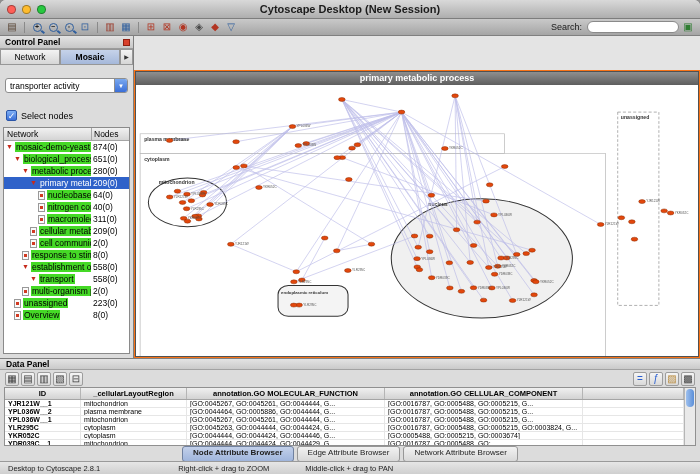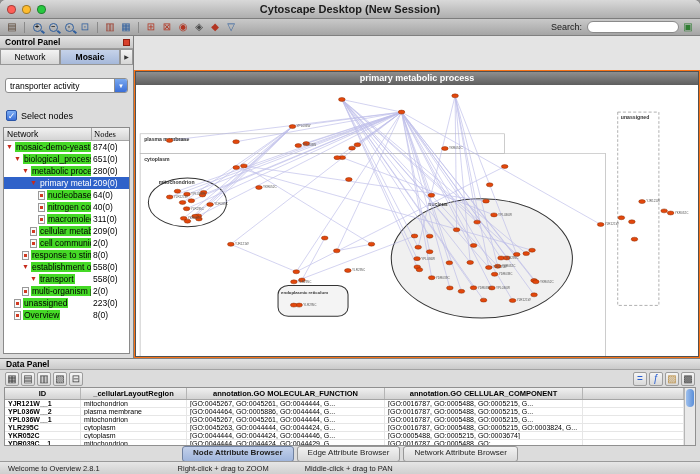--- a/index.html
+++ b/index.html
@@ -60,21 +60,21 @@
   .cp-check { display:flex; align-items:center; gap:4px; padding:4px 6px; font-size:9px; }
   .checkbox { width:11px; height:11px; border-radius:2px; border:1px solid #2a55a8;
               background:linear-gradient(#7fb0f6,#3a6fd8); color:#fff; font-size:9px;
               line-height:10px; text-align:center; }
   .checkbox::after { content:"✓"; }
   .tree { flex:1; margin:2px 3px 4px 3px; background:#fff; border:1px solid #8a8a8a;
           display:flex; flex-direction:column; min-height:0; }
   .tree-header { height:13px; flex:none; display:flex; font-size:8.5px;
                  background:linear-gradient(#f1f1f1,#d4d4d4); border-bottom:1px solid #a5a5a5; }
   .th-net { flex:1; padding:1px 3px; }
-  .th-nodes { width:38px; flex:none; border-left:1px solid #a5a5a5; padding:1px 2px;font-family:Liberation Serif, serif; }
+  .th-nodes { width:38px; flex:none; border-left:1px solid #a5a5a5; padding:1px 2px; }
   .tree-body { flex:1; overflow:hidden; }
   .tree-row { height:12px; display:flex; align-items:center; font-size:8.5px; white-space:nowrap; }
   .arrow { color:#c62a1b; font-size:7px; width:9px; flex:none; line-height:12px; }
   .leafico { width:7px; height:9px; background:#fafafa; border:1px solid #999; margin:0 2px 0 0;
              position:relative; flex:none; }
   .leafico::after { content:""; position:absolute; left:1px; top:2px; width:3px; height:3px; background:#d23a22; }
   .tlabel { background:#45d926; padding:0 1px; overflow:hidden; flex:0 1 auto; min-width:0; color:#000; }
   .tcount { margin-left:auto; width:38px; flex:none; padding-left:2px; color:#000; }
   .tree-row.sel { background:#2f62c9; }
   .tree-row.sel .tlabel { background:transparent; color:#fff; }
@@ -562,18 +562,18 @@
       </div>
     </div>
     <div class="dp-tabs" id="dpTabs">
         <div class="dp-tab sel">Node Attribute Browser</div>
         <div class="dp-tab">Edge Attribute Browser</div>
         <div class="dp-tab">Network Attribute Browser</div>
       </div>
   </div>
 
   <div class="statusbar">
-    <span class="s1">Welcome to Overview 2.8.1</span>
+    <span class="s1">Desktop to Cytoscape 2.8.1</span>
     <span class="s2">Right-click + drag to ZOOM</span>
     <span class="s3">Middle-click + drag to PAN</span>
   </div>
 
 </div>
 
 </body></html>

